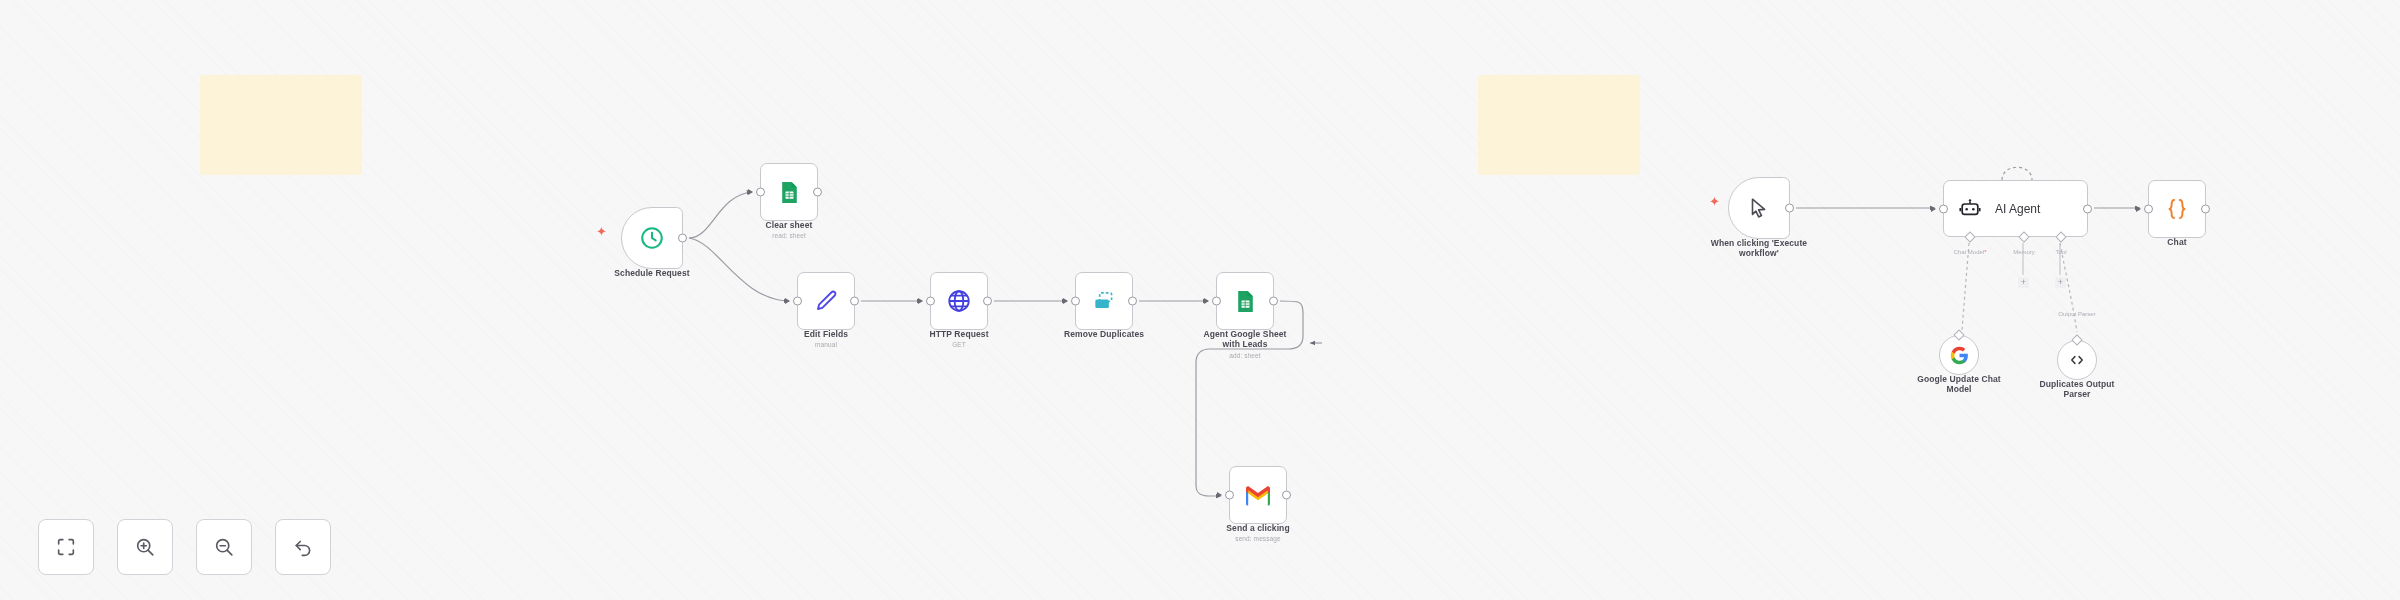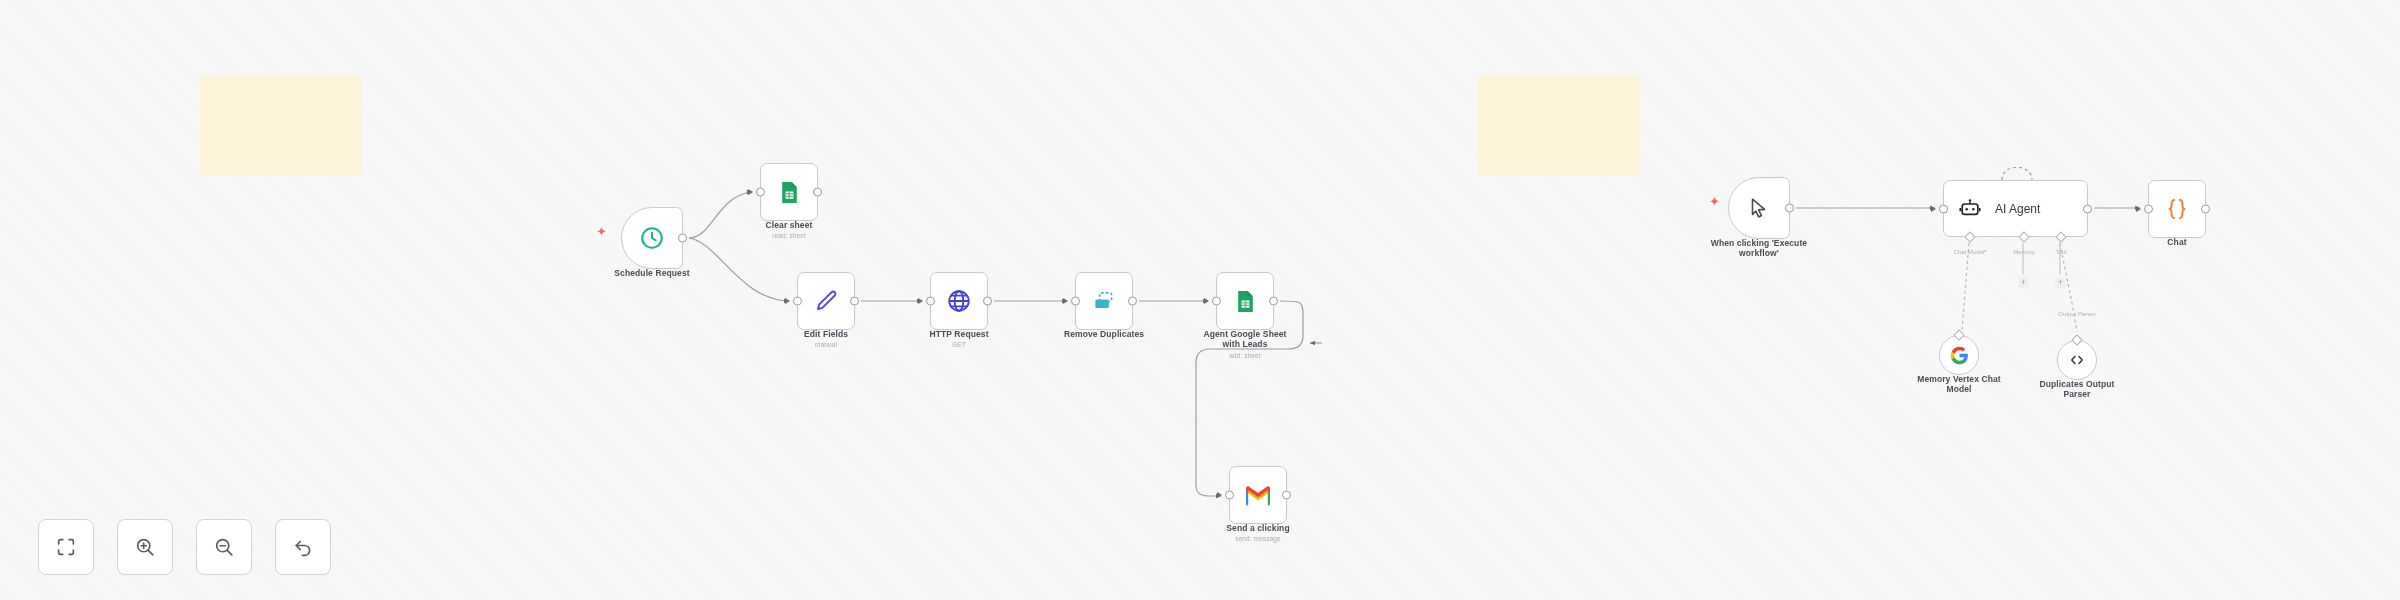--- a/index.html
+++ b/index.html
@@ -388,21 +388,21 @@
 
   <div class="subnode" style="left:1939px;top:335px;width:40px;height:40px;">
     <span class="dport"></span>
     <svg class="icon-svg" width="19" height="19" viewBox="0 0 48 48">
       <path fill="#4285f4" d="M45.1 24.5c0-1.6-.14-3.2-.43-4.7H24v8.9h11.8a10.1 10.1 0 0 1-4.38 6.63v5.5h7.08c4.15-3.82 6.6-9.45 6.6-16.33z"></path>
       <path fill="#34a853" d="M24 46c5.92 0 10.9-1.96 14.5-5.3l-7.08-5.5c-1.96 1.32-4.48 2.1-7.42 2.1-5.71 0-10.55-3.85-12.28-9.04H4.4v5.67A22 22 0 0 0 24 46z"></path>
       <path fill="#fbbc05" d="M11.72 28.26a13.2 13.2 0 0 1 0-8.5v-5.68H4.4a22 22 0 0 0 0 19.86z"></path>
       <path fill="#ea4335" d="M24 10.72c3.22 0 6.11 1.11 8.39 3.28l6.28-6.28C34.9 4.2 29.92 2 24 2A22 22 0 0 0 4.4 14.08l7.32 5.68C13.45 14.57 18.29 10.72 24 10.72z"></path>
     </svg>
     <div class="node-label wrap" style="width:100px;">
-      <span>Memory Vertex Chat Model</span>
+      <span>Google Update Chat Model</span>
     </div>
   </div>
 
   <div class="subnode" style="left:2057px;top:340px;width:40px;height:40px;">
     <span class="dport"></span>
     <svg class="icon-svg" width="18" height="18" viewBox="0 0 24 24" fill="none" stroke="#3d3d45" stroke-width="2" stroke-linecap="round" stroke-linejoin="round">
       <path d="M9.2 7.5 5 12l4.2 4.5"></path>
       <path d="M14.8 7.5 19 12l-4.2 4.5"></path>
     </svg>
     <div class="node-label wrap" style="width:96px;">

